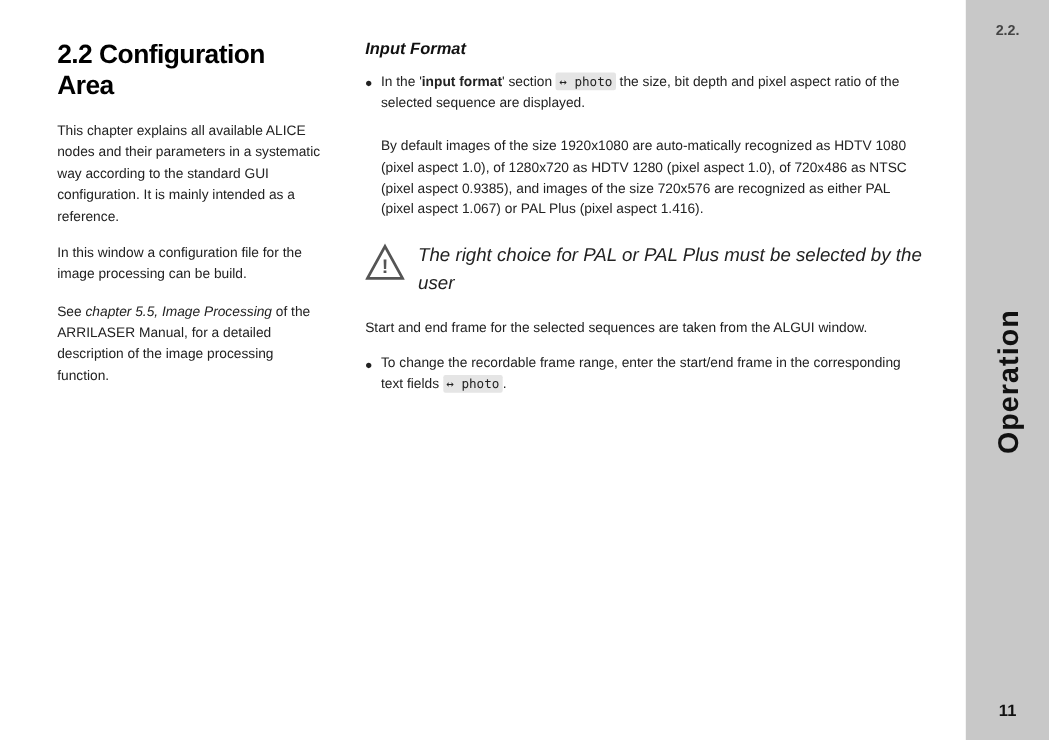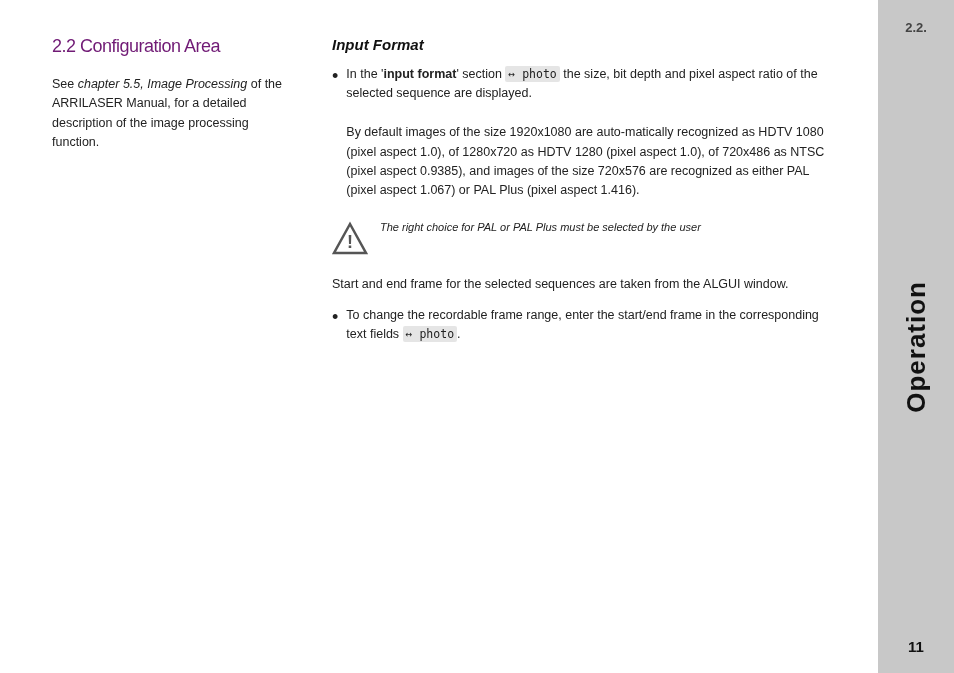--- a/index.html
+++ b/index.html
@@ -28,24 +28,24 @@
       flex-shrink: 0;
       padding-right: 28px;
     }
 
     .right-column {
       flex: 1;
       padding-left: 10px;
     }
 
     .page-title {
-      font-size: 18px;
-      font-weight: normal;
+      font-size: 24px;
+      font-weight: bold;
       margin-bottom: 18px;
-      color: #701a75;
+      color: #000000;
       letter-spacing: -0.5px;
     }
 
     .body-text {
       font-size: 12.5px;
       line-height: 1.55;
       color: #222;
       margin-bottom: 14px;
     }
 
@@ -123,21 +123,21 @@
     }
 
     .warning-icon {
       width: 36px;
       height: 36px;
       flex-shrink: 0;
       margin-top: 2px;
     }
 
     .warning-text {
-      font-size: 11px;
+      font-size: 17px;
       font-style: italic;
       line-height: 1.55;
       color: #222;
     }
 
     .generic-text {
       font-size: 12.5px;
       line-height: 1.55;
       color: #222;
       margin-bottom: 12px;
@@ -176,21 +176,23 @@
     }
   </style>
 </head>
 <body>
 
 <div class="main-content">
 
   <div class="left-column">
     <h1 class="page-title">2.2  Configuration Area</h1>
 
-
+    <p class="body-text">This chapter explains all available ALICE nodes and their parameters in a systematic way according to the standard GUI configuration. It is mainly intended as a reference.</p>
+
+    <p class="body-text">In this window a configuration file for the image processing can be build.</p>
 
 
     <p class="see-text">
       <span>See </span><span class="italic">chapter 5.5, Image Processing</span><span> of the ARRILASER Manual, for a detailed description of the image processing function.</span>
     </p>
   </div>
 
   <div class="right-column">
 
     <h2 class="section-title">Input Format</h2>

